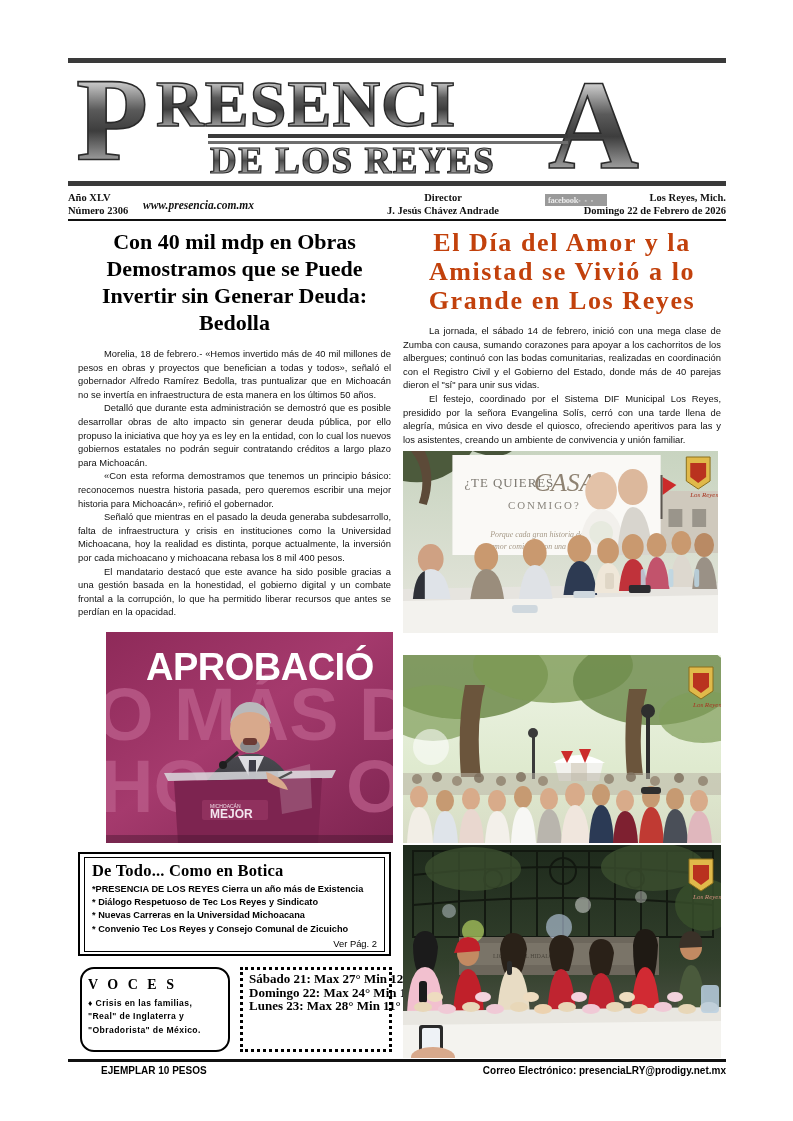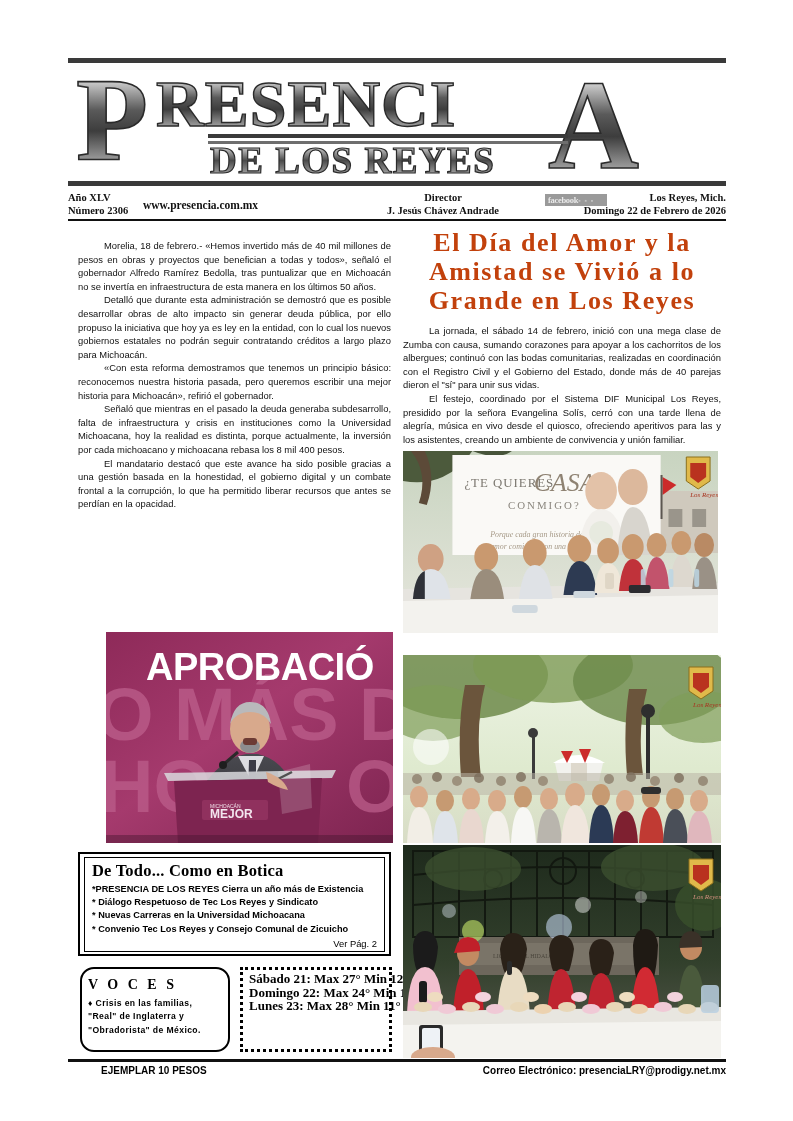--- a/index.html
+++ b/index.html
@@ -60,20 +60,21 @@
     font-size: 10.5px;
     font-weight: bold;
     color: #111;
   }
   .infobar .ib-left {
     position: absolute; left: 0; top: 0; line-height: 12.5px;
   }
   .infobar .ib-web {
     position: absolute; left: 75px; top: 7px;
     font-size: 11.5px;
+    font-style: italic;
   }
   .infobar .ib-dir {
     position: absolute; left: 300px; top: 0;
     text-align: center; width: 150px; line-height: 12.5px;
   }
   .infobar .ib-fb {
     position: absolute; left: 477px; top: 2px;
   }
   .fb-badge {
     display: inline-block;
@@ -365,20 +366,21 @@
       <span class="fb-badge"><span>facebook</span><span class="dots">▪ ▪ ▪</span></span>
     </div>
     <div class="ib-right">
       <div>Los Reyes, Mich.</div>
       <div>Domingo 22 de Febrero de 2026</div>
     </div>
   </div>
   <div class="infobar-rule"></div>
 
   <div class="col-left">
+    <h1 class="headline-left">Con 40 mil mdp en Obras Demostramos que se Puede Invertir sin Generar Deuda: Bedolla</h1>
     <div class="body-text left-body">
       <p>Morelia, 18 de febrero.- «Hemos invertido más de 40 mil millones de pesos en obras y proyectos que benefician a todas y todos», señaló el gobernador Alfredo Ramírez Bedolla, tras puntualizar que en Michoacán no se invertía en infraestructura de esta manera en los últimos 50 años.</p>
       <p>Detalló que durante esta administración se demostró que es posible desarrollar obras de alto impacto sin generar deuda pública, por ello propuso la iniciativa que hoy ya es ley en la entidad, con lo cual los nuevos gobiernos estatales no podrán seguir contratando créditos a largo plazo para Michoacán.</p>
       <p>«Con esta reforma demostramos que tenemos un principio básico: reconocemos nuestra historia pasada, pero queremos escribir una mejor historia para Michoacán», refirió el gobernador.</p>
       <p>Señaló que mientras en el pasado la deuda generaba subdesarrollo, falta de infraestructura y crisis en instituciones como la Universidad Michoacana, hoy la realidad es distinta, porque actualmente, la inversión por cada michoacano y michoacana rebasa los 8 mil 400 pesos.</p>
       <p>El mandatario destacó que este avance ha sido posible gracias a una gestión basada en la honestidad, el gobierno digital y un combate frontal a la corrupción, lo que ha permitido liberar recursos que antes se perdían en la opacidad.</p>
     </div>
   </div>
 
   <div class="photo photo-left">

